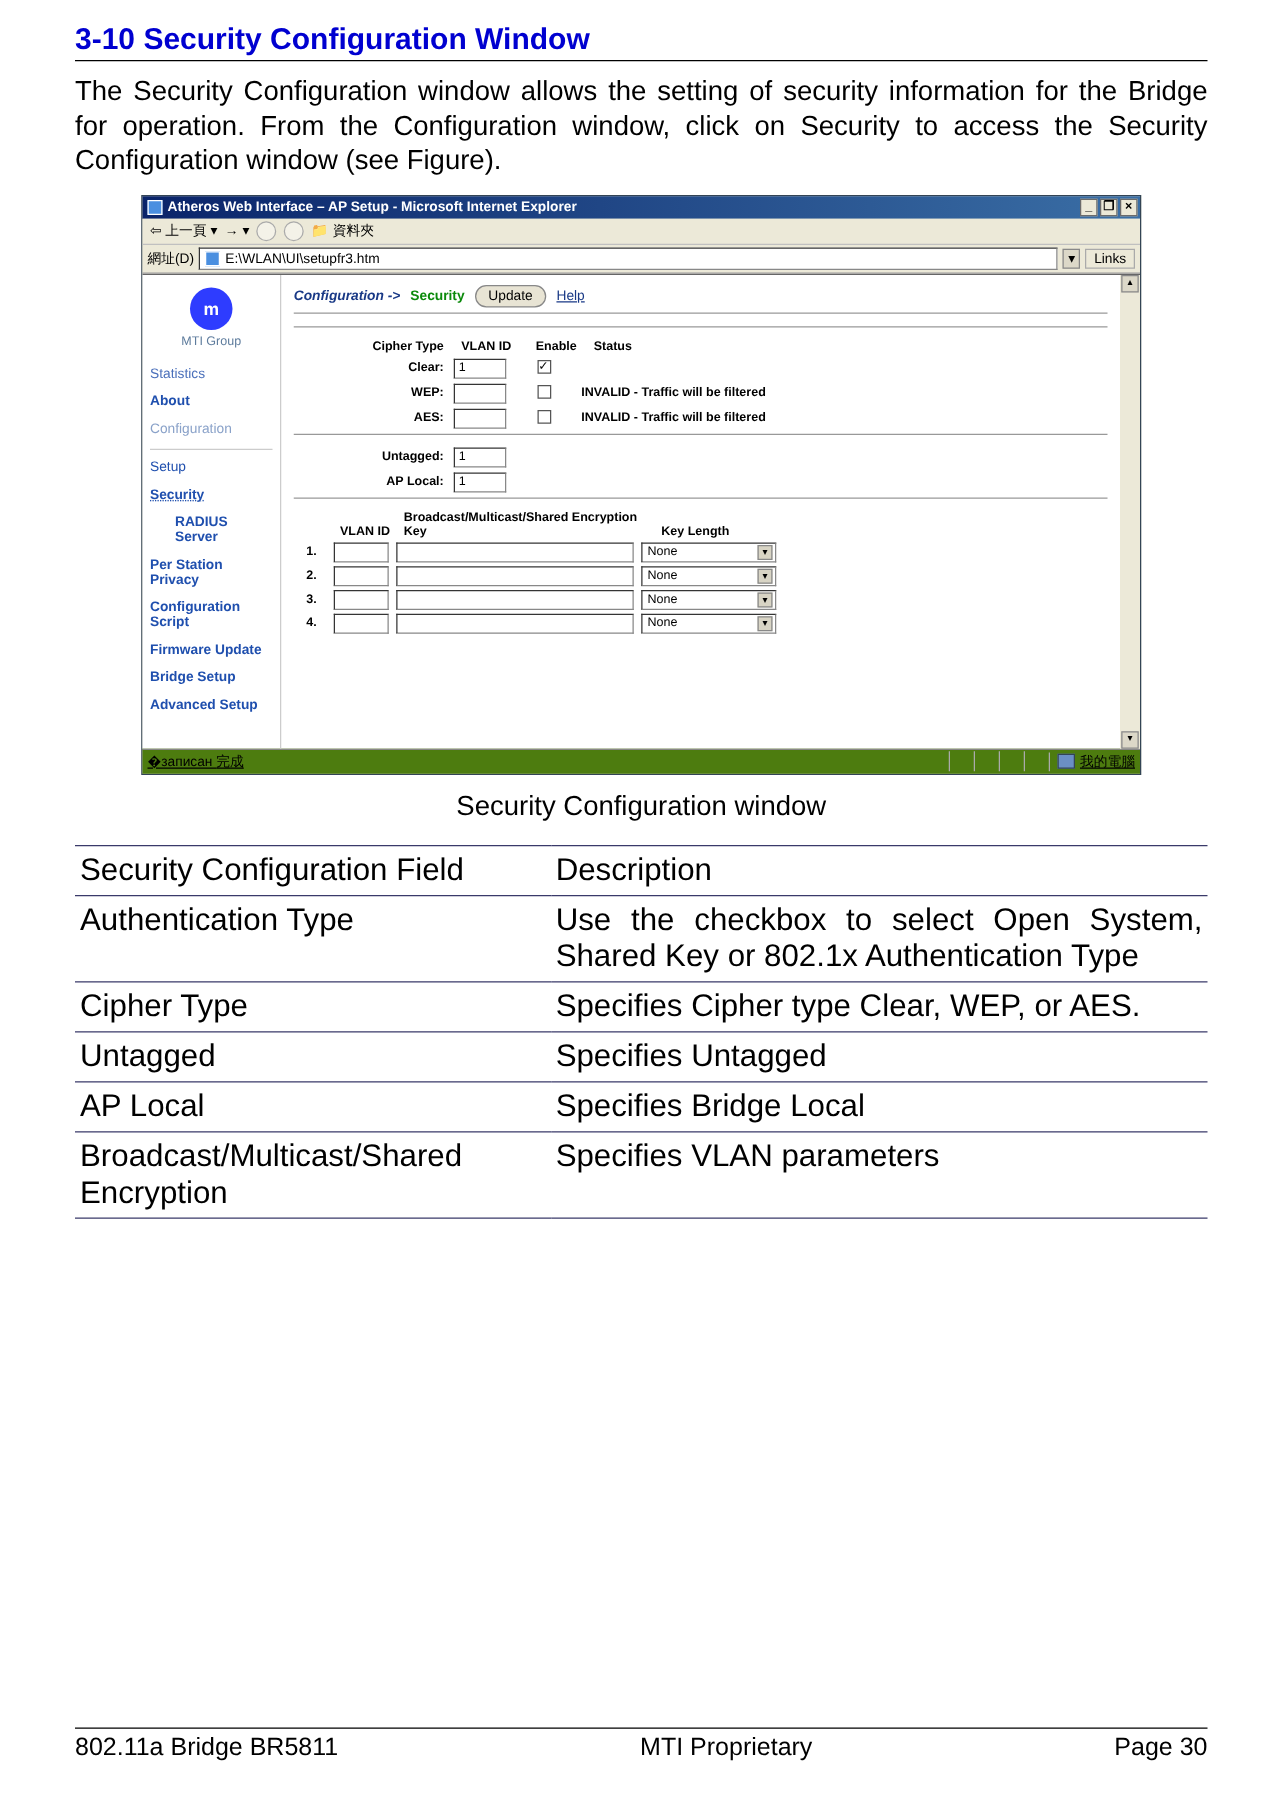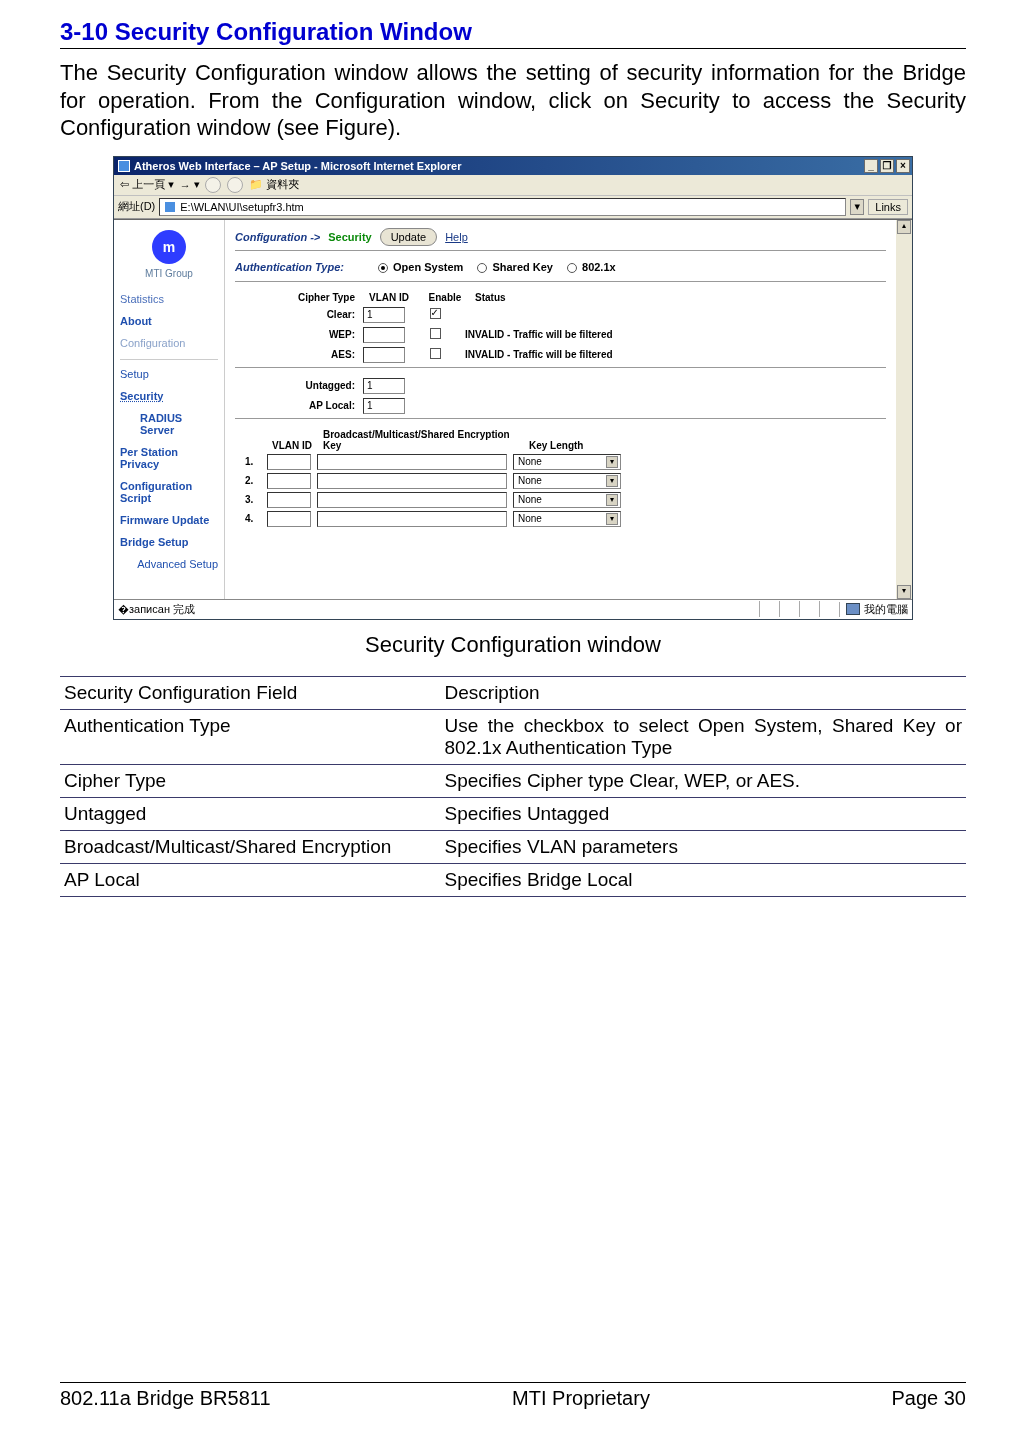--- a/index.html
+++ b/index.html
@@ -56,28 +56,28 @@
   .ct-row .status{font-weight:bold;}
   .enc-header { display:flex; margin-left:10px; font-weight:bold; font-size:10px; gap:6px; align-items:flex-end; }
   .enc-header span:nth-child(1){width:16px;}
   .enc-header span:nth-child(2){width:50px;text-align:center;}
   .enc-header span:nth-child(3){width:200px;}
   .enc-header span:nth-child(4){width:100px;}
   .enc-row { display:flex; margin-left:10px; gap:6px; align-items:center; margin-top:3px; font-size:10px; }
   .enc-row .idx{width:16px;font-weight:bold;}
   .sel-box { width:108px; height:16px; border:1px inset #888; background:#fff; display:flex; justify-content:space-between; align-items:center; padding:0 2px 0 4px; }
   .sel-box .caret{width:12px;height:12px;background:#d8d4c4;border:1px solid #888;font-size:8px;text-align:center;line-height:10px;}
-  .statusbar { background:#ffffff; border-top:1px solid #888; height:20px; display:flex; align-items:center; justify-content:space-between; padding:0 4px; font-size:11px; }
+  .statusbar { background:#4d7c0f; border-top:1px solid #888; height:20px; display:flex; align-items:center; justify-content:space-between; padding:0 4px; font-size:11px;text-decoration:underline; }
   .status-cells{display:flex;gap:0;align-items:center;}
   .status-cells .cell{width:20px;height:16px;border-left:1px solid #aaa;}
   .status-right{display:flex;align-items:center;gap:4px;border-left:1px solid #aaa;padding-left:6px;}
   .comp-icon{width:14px;height:12px;background:#6b8fc5;border:1px solid #345;display:inline-block;}
   .figure-caption { text-align: center; font-size: 22px; margin: 12px 0 18px; }
   .body-text { font-size: 22px; margin-bottom: 14px; }
-  table.desc { width: 100%; border-collapse: collapse; font-size: 19px; }
+  table.desc { width: 100%; border-collapse: collapse; font-size: 25px; }
   table.desc td { padding: 5px 4px; vertical-align: top; }
   table.desc tr { border-top: 1.5px solid #3a3a6a; border-bottom: 1.5px solid #3a3a6a; }
   table.desc td:first-child { width: 42%; }
   .just { text-align: justify; }
   .footer { position: absolute; bottom: 30px; left: 60px; right: 60px; border-top: 1.5px solid #000; display: flex; justify-content: space-between; font-size: 20px; padding-top: 4px; }
   .ie-icon{width:12px;height:12px;display:inline-block;background:#4a8fe0;border:1px solid #fff;}
 </style>
 </head>
 <body>
 
@@ -127,38 +127,32 @@
           <div class="nav-link" style="color:#1f4fae;font-weight:bold;">About</div>
           <div class="nav-link muted">Configuration</div>
           <div class="nav-divider"></div>
           <div class="nav-link" style="color:#1f4fae;font-weight:normal;">Setup</div>
           <div class="nav-link active">Security</div>
           <div class="nav-sub">RADIUS Server</div>
           <div class="nav-link" style="color:#1f4fae;font-weight:bold;">Per Station Privacy</div>
           <div class="nav-link" style="color:#1f4fae;font-weight:bold;">Configuration Script</div>
           <div class="nav-link" style="color:#1f4fae;font-weight:bold;">Firmware Update</div>
           <div class="nav-link" style="color:#1f4fae;font-weight:bold;">Bridge Setup</div>
-          <div class="nav-link" style="color:#1f4fae;font-weight:normal;text-align:right;">Advanced Setup</div>
+          <div class="nav-link" style="color:#1f4fae;font-weight:bold;">Advanced Setup</div>
         </div>
 
         <div class="main-panel">
           <div class="crumb-row">
             <span class="lbl">Configuration -&gt;</span>
             <span class="cur">Security</span>
             <button class="upd-btn">Update</button>
             <span style="color:#193986;text-decoration:underline;">Help</span>
           </div>
           <div class="hr"></div>
 
-          <div class="row">
-            <span class="flabel" style="width:auto;">Authentication Type:</span>
-            <span style="margin-left:20px;"><span class="radio sel"></span> <b>Open System</b></span>
-            <span><span class="radio"></span> <b>Shared Key</b></span>
-            <span><span class="radio"></span> <b>802.1x</b></span>
-          </div>
           <div class="hr"></div>
 
           <div class="ct-header">
             <span>Cipher Type</span>
             <span>VLAN ID</span>
             <span>Enable</span>
             <span>Status</span>
           </div>
           <div id="ct-rows">
               <div class="ct-row">
@@ -279,26 +273,26 @@
         </tr>
         <tr>
           <td>Cipher Type</td>
           <td>Specifies Cipher type Clear, WEP, or AES.</td>
         </tr>
         <tr>
           <td>Untagged</td>
           <td>Specifies Untagged</td>
         </tr>
         <tr>
+          <td>AP Local</td>
+          <td>Specifies Bridge Local</td>
+        </tr>
+        <tr>
           <td>Broadcast/Multicast/Shared Encryption</td>
           <td>Specifies VLAN parameters</td>
-        </tr>
-        <tr>
-          <td>AP Local</td>
-          <td>Specifies Bridge Local</td>
         </tr>
       </tbody>
   </table>
 
   <div class="footer">
     <span>802.11a Bridge BR5811</span>
     <span>MTI Proprietary</span>
     <span>Page 30</span>
   </div>
 </div>

